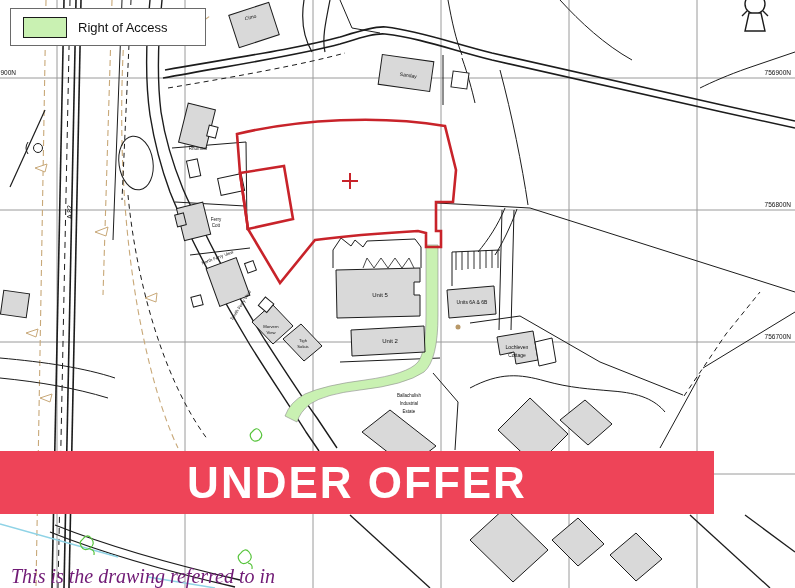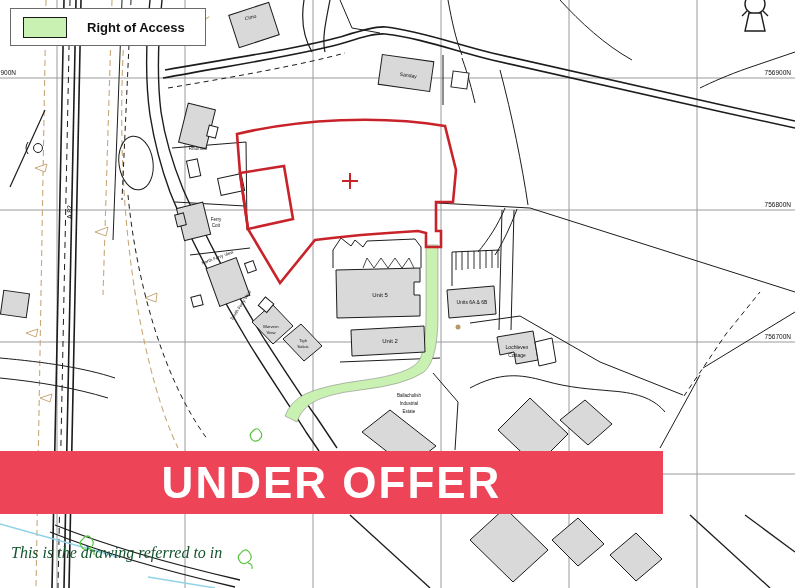--- a/index.html
+++ b/index.html
@@ -3,26 +3,26 @@
 <meta charset="utf-8">
 <style>
   html,body{margin:0;padding:0;background:#666;}
   .canvas{position:relative;width:795px;height:588px;background:#ffffff;overflow:hidden;
           font-family:"Liberation Sans",sans-serif;}
   .canvas svg{position:absolute;left:0;top:0;}
   .legend{position:absolute;left:10px;top:8px;width:196px;height:38px;background:#fff;
           border:1px solid #6a6a6a;display:flex;align-items:center;box-sizing:border-box;}
   .legend .swatch{display:inline-block;width:44px;height:21px;margin-left:12px;
           border:1px solid #1a1a1a;box-sizing:border-box;}
-  .legend .lab{margin-left:20px;font-size:13px;color:#111;font-weight:bold;}
-  .banner{position:absolute;left:0;top:451px;width:663px;height:63px;
+  .legend .lab{margin-left:11px;font-size:13px;color:#111;}
+  .banner{position:absolute;left:0;top:451px;width:714px;height:63px;
           display:flex;align-items:center;justify-content:center;}
   .banner span{color:#fff;font-size:44px;font-weight:bold;letter-spacing:2px;}
-  .footer{position:absolute;left:11px;top:544px;font-family:"Liberation Serif",serif;
-          font-style:italic;font-size:16px;color:#14532d;line-height:17px;}
+  .footer{position:absolute;left:11px;top:568px;font-family:"Liberation Serif",serif;
+          font-style:italic;font-size:20px;color:#701a75;line-height:17px;}
   text{font-family:"Liberation Sans",sans-serif;fill:#111;}
 </style>
 </head>
 <body>
 
 <div class="canvas">
 
 <svg width="795" height="588" viewBox="0 0 795 588">
 
   <g stroke="#9a9a9a" stroke-width="1">

